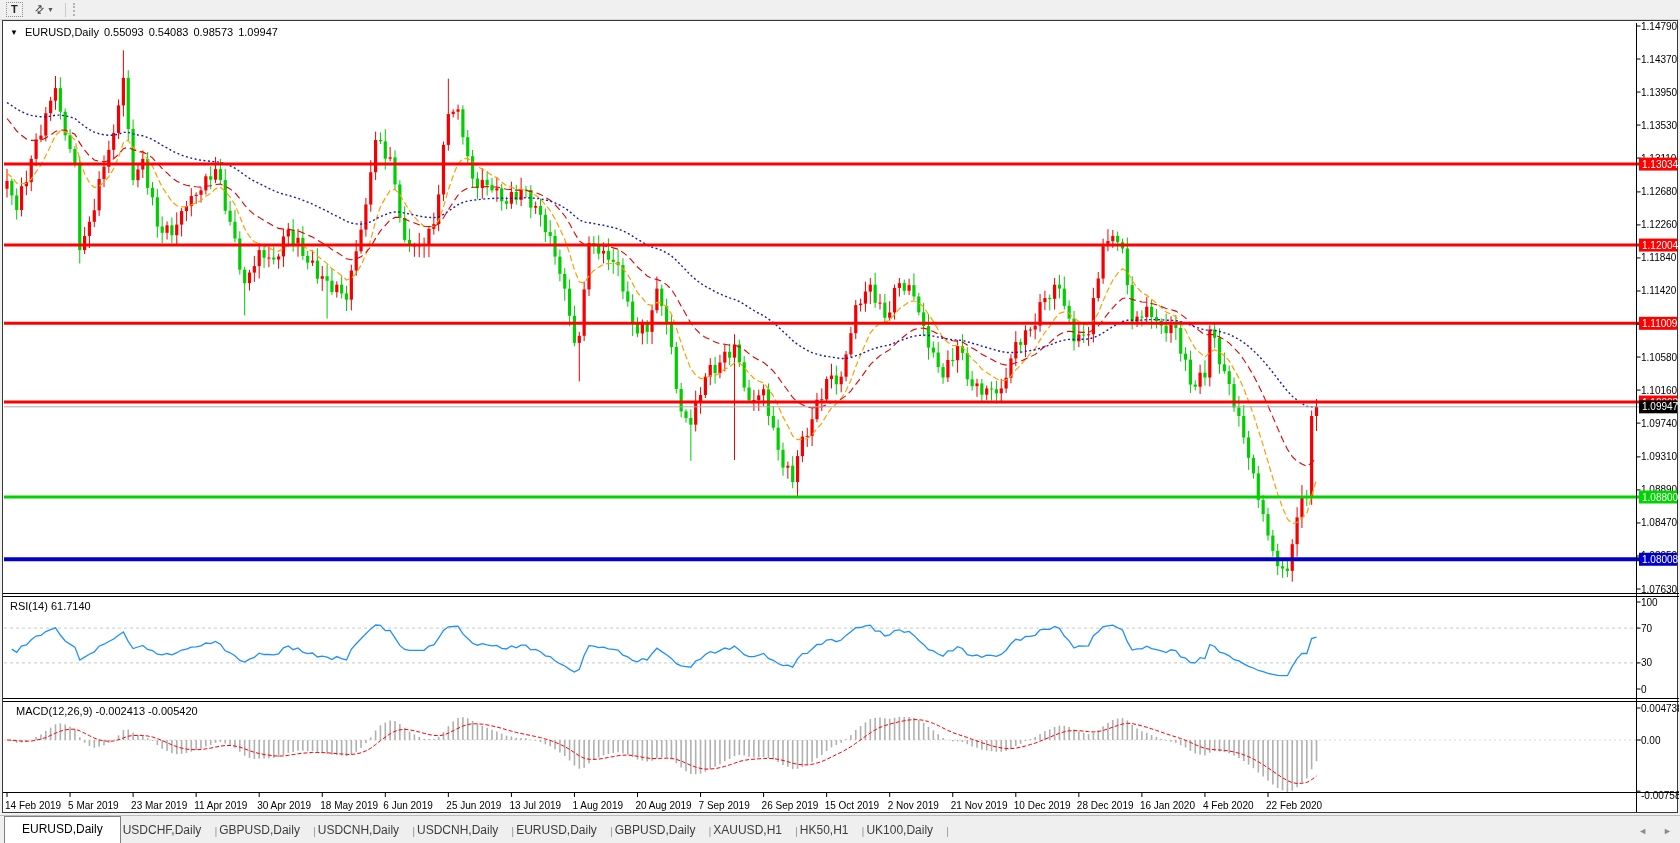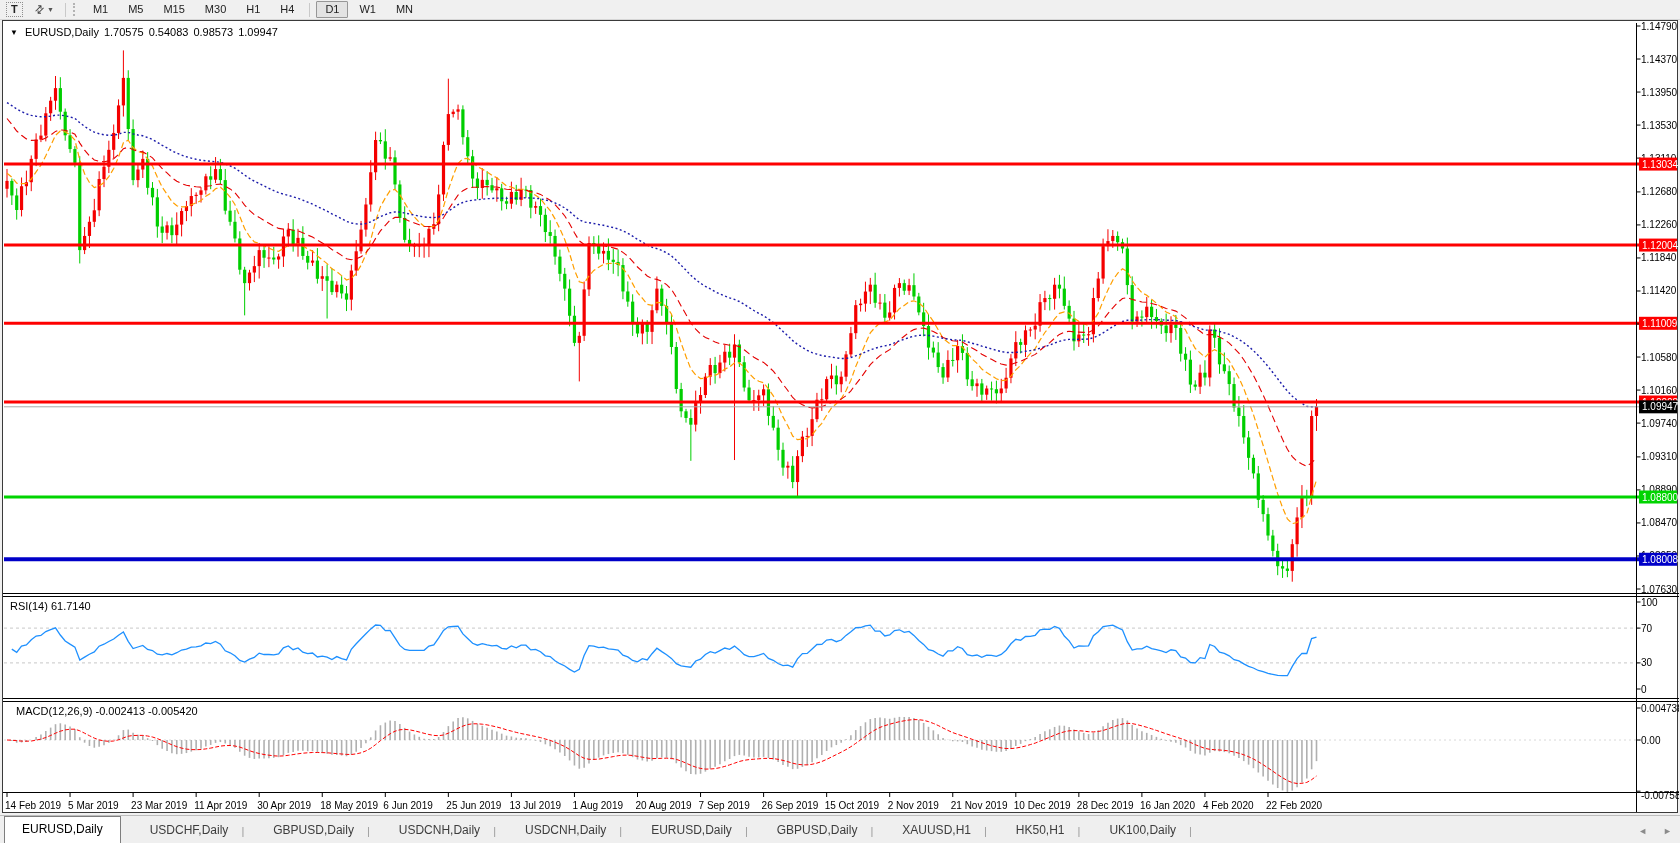--- a/index.html
+++ b/index.html
@@ -14,50 +14,38 @@
   .caret{font-size:7px;color:#555;margin-left:3px;}
   .tb-sep{width:1px;height:14px;background:#c9c9c9;margin:0 5px;}
   .tb-grip{width:2px;height:13px;border-left:2px dotted #b3b3b3;margin:0 6px 0 2px;}
   
   .chart-window{position:absolute;left:2px;top:20px;width:1676px;height:793px;background:#ffffff;border:1px solid #3a3a3a;box-sizing:border-box;}
   .chart-window svg{position:absolute;left:0;top:0;}
   .pane-label{position:absolute;font-size:11px;color:#000;white-space:nowrap;display:flex;gap:5px;align-items:center;}
   .title-caret{font-size:8px;margin-right:2px;}
   
   .tabbar{position:absolute;left:0;top:815px;width:1680px;height:28px;background:#efefef;border-top:1px solid #bdbdbd;display:flex;align-items:flex-end;box-sizing:border-box;}
-  .tab{font-size:12px;color:#3d3d3d;padding:4px 13px 6px 29px;white-space:nowrap;cursor:default;}
+  .tab{font-size:12px;color:#3d3d3d;padding:4px 13px 6px 2px;white-space:nowrap;cursor:default;}
   .tab.active{background:#ffffff;border:1px solid #7e7e7e;border-bottom:none;color:#000;margin-left:4px;padding:5px 17px 7px 17px;}
   .tab-sep{color:#9a9a9a;font-size:11px;padding-bottom:6px;}
   .tab-scrolls{position:absolute;right:8px;bottom:7px;color:#8b8b8b;font-size:9px;display:flex;gap:16px;}
 </style>
 </head>
 <body>
 
 <div class="toolbar">
   <span class="tb-tool">
     <span class="t-box">T</span>
   </span>
   <span class="tb-tool">
     <span class="arrows-glyph">⇄</span>
     <span class="caret">▼</span>
   </span>
   <span class="tb-sep"></span>
   <span class="tb-grip"></span>
-  <span id="tf-buttons" style="display:flex;align-items:center;">
-      <span class="tb-btn">M1</span>
-      <span class="tb-btn">M5</span>
-      <span class="tb-btn">M15</span>
-      <span class="tb-btn">M30</span>
-      <span class="tb-btn">H1</span>
-      <span class="tb-btn">H4</span>
-      <span class="tb-sep"></span>
-      <span class="tb-btn active">D1</span>
-      <span class="tb-btn">W1</span>
-      <span class="tb-btn">MN</span>
-    </span>
 </div>
 
 <div class="chart-window">
   <svg id="chart-svg" width="1676" height="793">
       <defs>
         <clipPath id="clip-main">
           <rect x="0" y="2" width="1638" height="570"></rect>
         </clipPath>
         <clipPath id="clip-rsi">
           <rect x="0" y="576" width="1638" height="101"></rect>
@@ -1015,21 +1003,21 @@
       </g>
       <line x1="0" y1="572.5" x2="1676" y2="572.5" stroke="#000"></line>
       <line x1="0" y1="575.5" x2="1676" y2="575.5" stroke="#000"></line>
       <line x1="0" y1="677.5" x2="1676" y2="677.5" stroke="#000"></line>
       <line x1="0" y1="680.5" x2="1676" y2="680.5" stroke="#000"></line>
       <line x1="0" y1="771.5" x2="1676" y2="771.5" stroke="#000"></line>
     </svg>
   <div class="pane-label" style="left:7px;top:5px;">
     <span class="title-caret">▼</span>
     <span>EURUSD,Daily</span>
-    <span>1.70575</span>
+    <span>0.55093</span>
     <span>0.54083</span>
     <span>0.98573</span>
     <span>1.09947</span>
   </div>
   <div class="pane-label" style="left:7px;top:579px;">RSI(14) 61.7140</div>
   <div class="pane-label" style="left:13px;top:684px;">MACD(12,26,9) -0.002413 -0.005420</div>
 </div>
 
 <div class="tabbar">
   <span id="tabs-host" style="display:flex;align-items:flex-end;">

